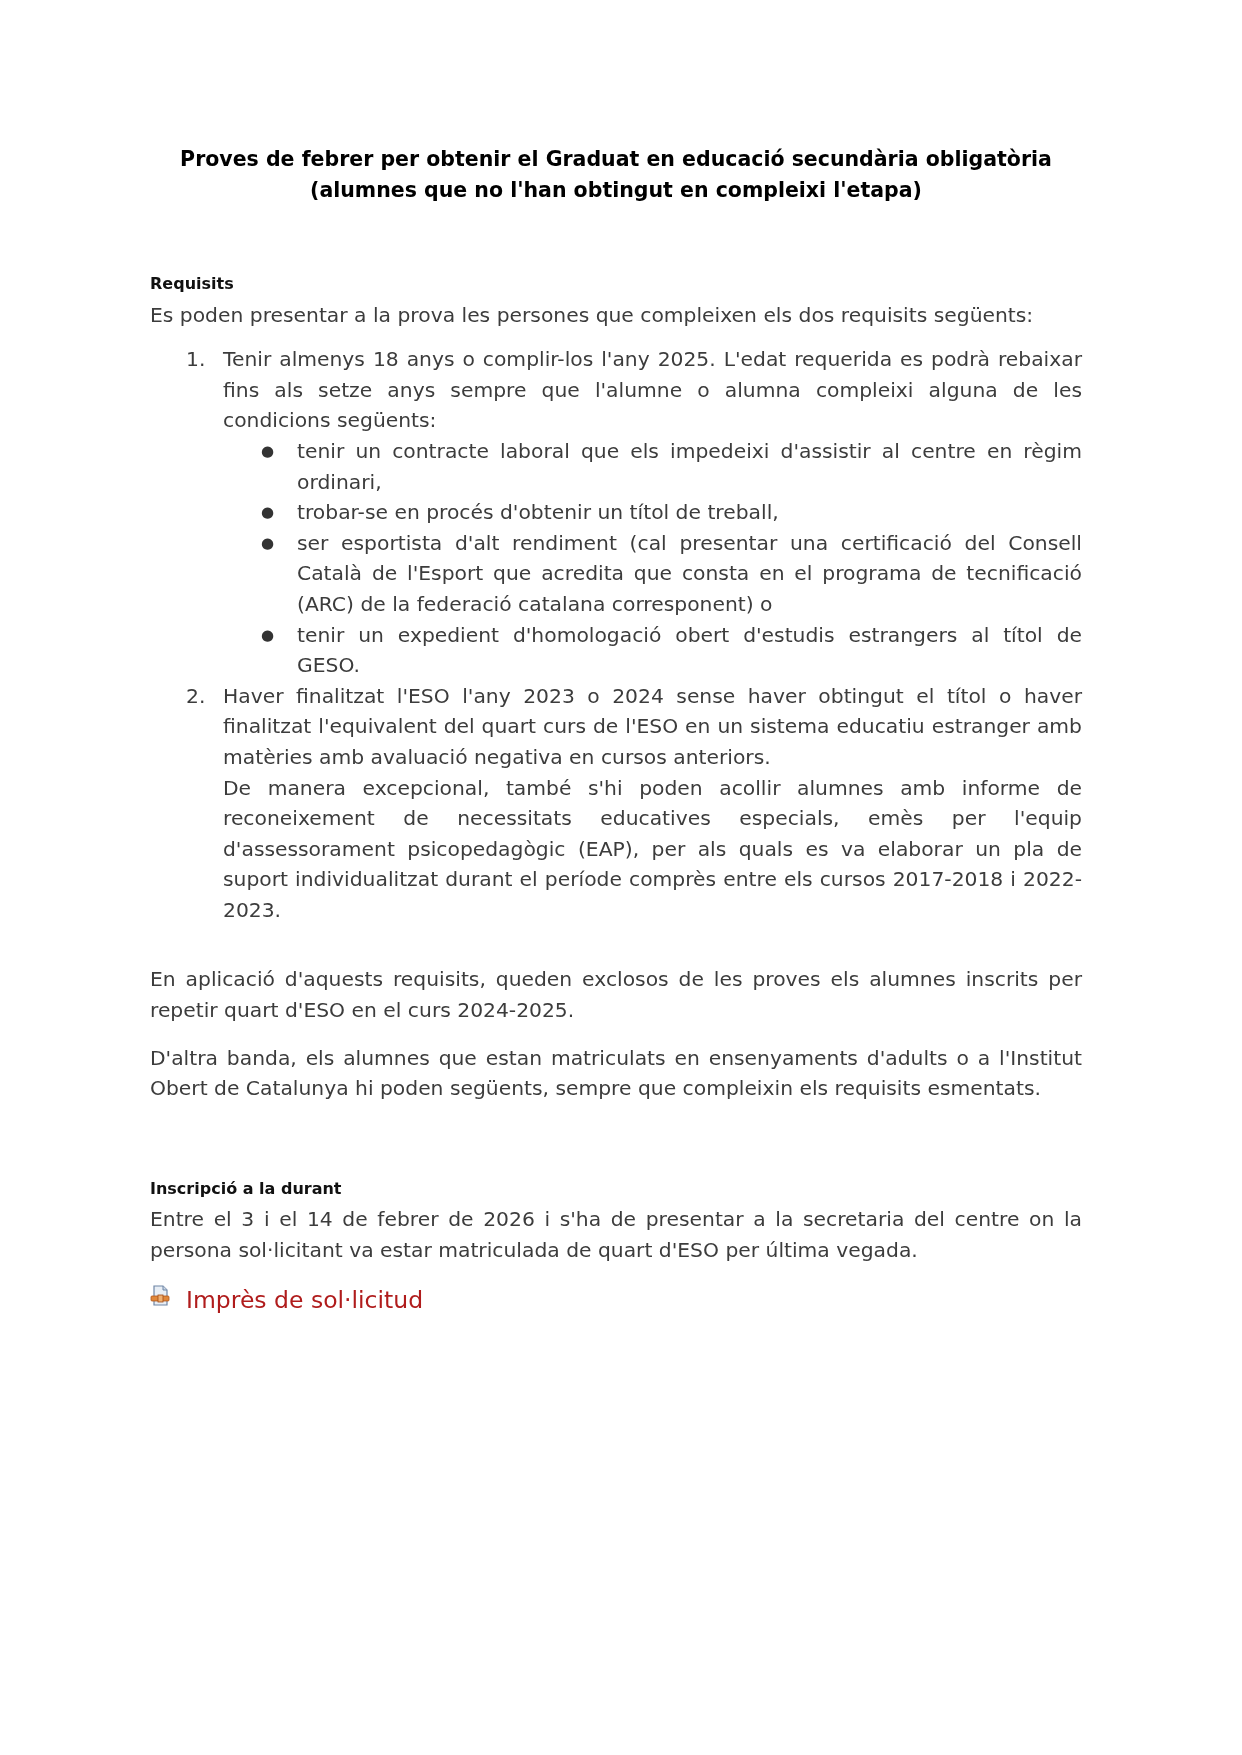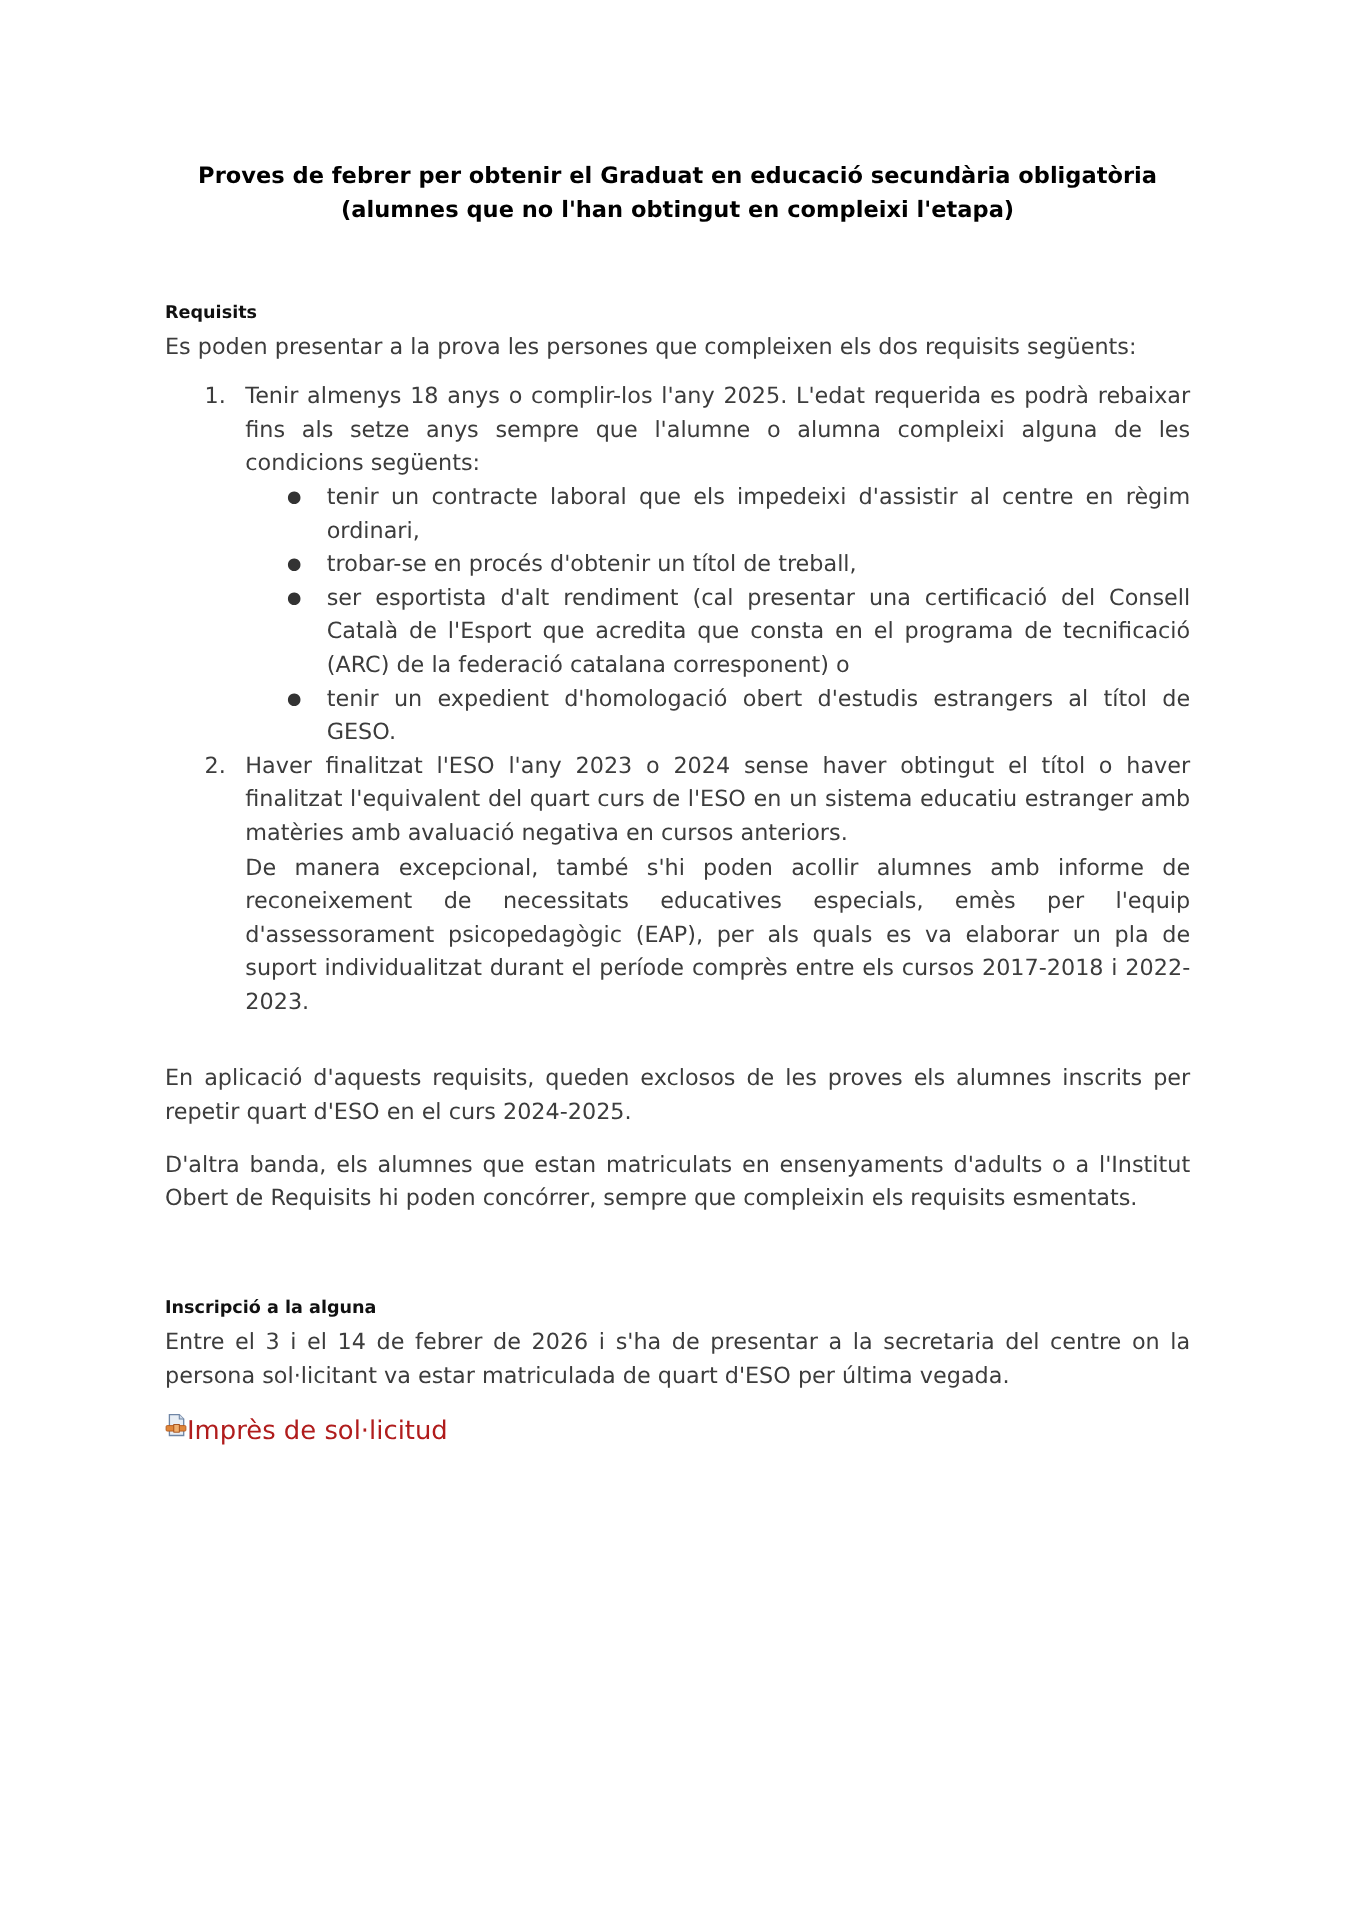--- a/index.html
+++ b/index.html
@@ -26,21 +26,21 @@
     ol.main-list > li { position: relative; padding-left: 73px; text-align: justify; }
     .num { position: absolute; left: 36px; top: 0; }
     ul.sub-list { list-style: none; margin: 0; padding: 0; }
     ul.sub-list > li { position: relative; padding-left: 74px; margin-left: 0; text-align: justify; }
     .bullet { position: absolute; left: 38px; top: 0; font-size: 15px; color: #333; }
     .para-block { margin-top: 39px; }
     .para-gap { margin-top: 17px; }
     .link-row { margin-top: 18px; display: flex; align-items: center; }
     .link-row a {
       color: #b01c1c; text-decoration: none; font-size: 23.5px; line-height: 32px;
-      margin-left: 0;
+      margin-left: 16px;
     }
     .doc-icon { width: 20px; height: 22px; display: inline-block; position: relative; top: -4px; }
   </style>
 </head>
 <body>
 
 <div class="page">
   <div class="title">
     <div>Proves de febrer per obtenir el Graduat en educació secundària obligatòria</div>
     <div>(alumnes que no l'han obtingut en compleixi l'etapa)</div>
@@ -73,23 +73,23 @@
       </ul>
     </li>
     <li>
       <span class="num">2.</span>
       <div>Haver finalitzat l'ESO l'any 2023 o 2024 sense haver obtingut el títol o haver finalitzat l'equivalent del quart curs de l'ESO en un sistema educatiu estranger amb matèries amb avaluació negativa en cursos anteriors.</div>
       <div>De manera excepcional, també s'hi poden acollir alumnes amb informe de reconeixement de necessitats educatives especials, emès per l'equip d'assessorament psicopedagògic (EAP), per als quals es va elaborar un pla de suport individualitzat durant el període comprès entre els cursos 2017-2018 i 2022-2023.</div>
     </li>
   </ol>
 
   <p class="justify para-block">En aplicació d'aquests requisits, queden exclosos de les proves els alumnes inscrits per repetir quart d'ESO en el curs 2024-2025.</p>
-  <p class="justify para-gap">D'altra banda, els alumnes que estan matriculats en ensenyaments d'adults o a l'Institut Obert de Requisits hi poden concórrer, sempre que compleixin els requisits esmentats.</p>
+  <p class="justify para-gap">D'altra banda, els alumnes que estan matriculats en ensenyaments d'adults o a l'Institut Obert de Catalunya hi poden següents, sempre que compleixin els requisits esmentats.</p>
 
-  <div class="section-heading insc-heading">Inscripció a la alguna</div>
+  <div class="section-heading insc-heading">Inscripció a la durant</div>
   <p class="justify">Entre el 3 i el 14 de febrer de 2026 i s'ha de presentar a la secretaria del centre on la persona sol·licitant va estar matriculada de quart d'ESO per última vegada.</p>
 
   <div class="link-row">
     <span class="doc-icon">
       <svg width="20" height="22" viewBox="0 0 20 22">
         <path d="M4 1 H13 L17 5 V20 H4 Z" fill="#e8eef5" stroke="#6f86a6" stroke-width="1.2"></path>
         <path d="M13 1 V5 H17" fill="#cdd8e6" stroke="#6f86a6" stroke-width="1"></path>
         <rect x="1" y="11" width="18" height="5" rx="1" fill="#e0873a" stroke="#b0561a" stroke-width="0.8"></rect>
         <rect x="8" y="10" width="5" height="7" fill="#f0b070" stroke="#a04a14" stroke-width="0.8"></rect>
       </svg>

